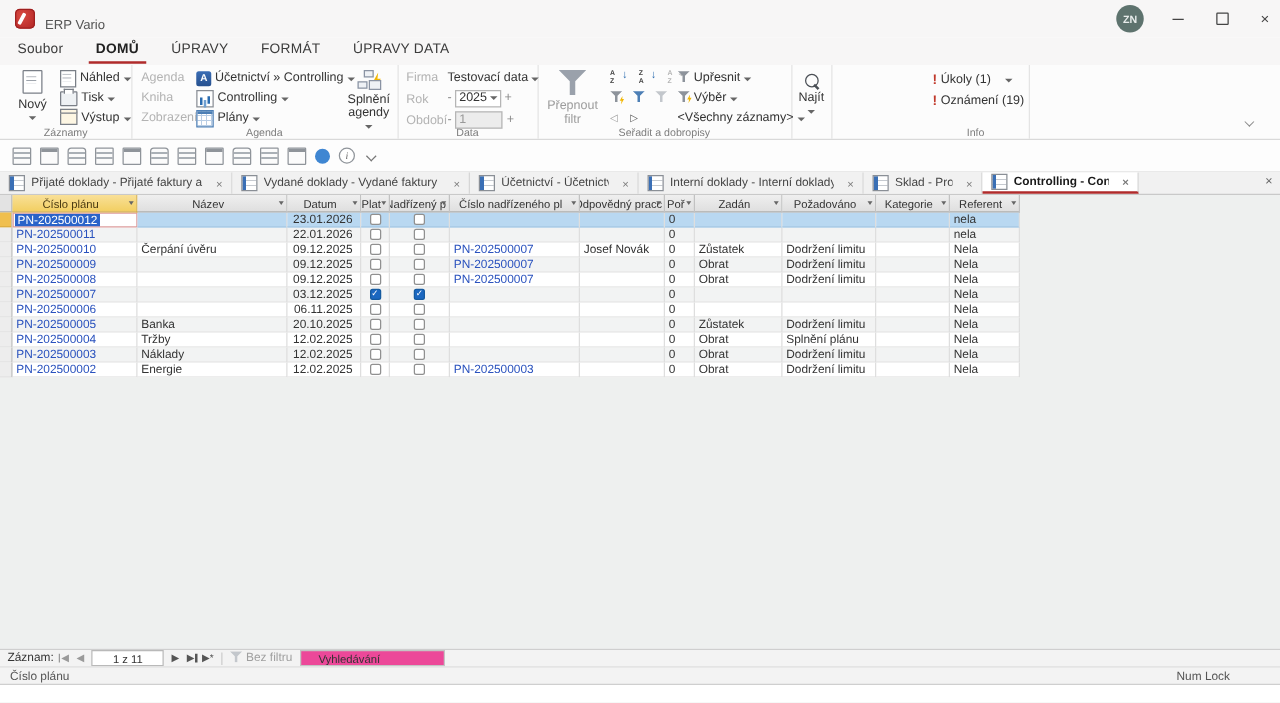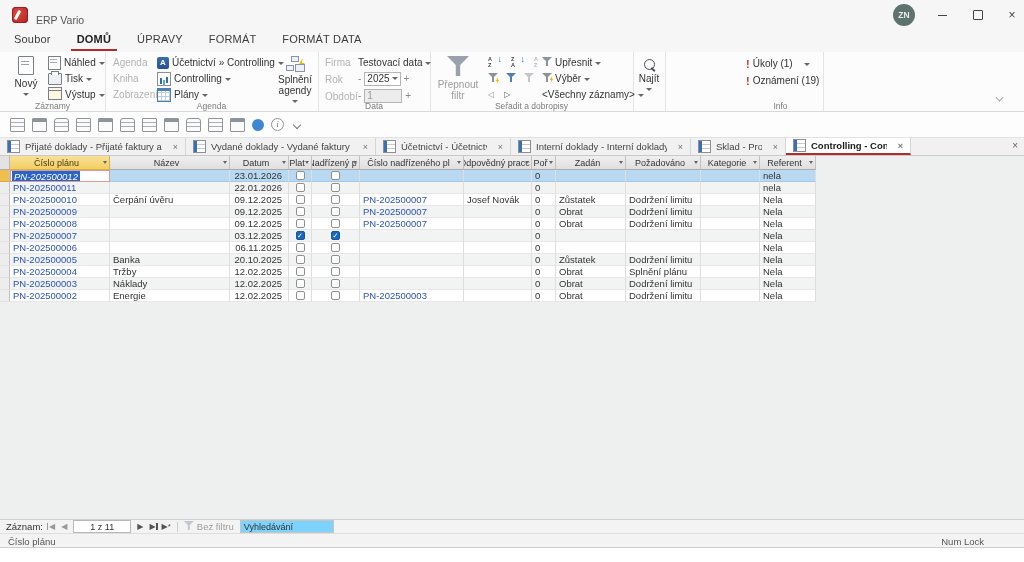--- a/index.html
+++ b/index.html
@@ -135,22 +135,22 @@
        display:flex;align-items:center;justify-content:center;font-size:7px;color:#fff;line-height:8px}
   .cbx.on{background:#1b67c0;border-color:#155a9f}
   .editcell{box-sizing:border-box;border:1px solid #dd9c9c !important;background:#fff !important;display:flex;align-items:center;
             font-size:9.5px;padding:0 1px;overflow:hidden;white-space:nowrap}
   .selhl{background:#2a63c9;color:#fff;padding:0 2px}
 
   
   #navbar{position:absolute;left:0;top:519px;width:1024px;height:14px;background:#f3f3f3;border-top:1px solid #cfcfcf;
           box-sizing:border-box;display:flex;align-items:center;font-size:9.5px;color:#333;padding-left:6px;gap:6px}
   #recbox{border:1px solid #b9b9b9;background:#fff;height:11px;width:56px;display:flex;align-items:center;justify-content:center;font-size:9px}
-  #searchbox{border:1px solid #c4c4c4;background:#7dd3fc;height:11px;width:86px;font-size:9px;color:#333;
-             display:flex;align-items:center;padding:0 3px;overflow:hidden;white-space:nowrap}
+  #searchbox{border:1px solid #c4c4c4;background:#ec4899;height:11px;width:86px;font-size:9px;color:#333;
+             display:flex;align-items:center;padding:0 14px;overflow:hidden;white-space:nowrap}
   .navdiv{width:1px;height:10px;background:#cdcdcd}
   .nav-first,.nav-last{position:relative}
   .nav-first::before{content:"";position:absolute;left:-2px;top:1px;width:1.5px;height:7px;background:#9a9a9a}
   .nav-last::after{content:"";position:absolute;right:-2px;top:1px;width:1.5px;height:7px;background:#555}
   .bezfiltru{color:#9f9f9f;display:flex;align-items:flex-start;gap:3px}
   #statusbar{position:absolute;left:0;top:533px;width:1024px;height:15px;background:#f3f3f3;border-top:1px solid #dedede;
              border-bottom:1px solid #cfcfcf;box-sizing:border-box;font-size:9.5px;color:#555}
   #status-left{position:absolute;left:8px;top:2px}
   #status-right{position:absolute;right:40px;top:2px}
 </style>
@@ -166,21 +166,21 @@
   <div class="winbtn" id="btn-min"></div>
   <div class="winbtn" id="btn-max"></div>
   <div class="winbtn" id="btn-close">×</div>
 </div>
 
 <div id="menubar">
     <span class="menuitem">Soubor</span>
     <span class="menuitem active">DOMŮ</span>
     <span class="menuitem">ÚPRAVY</span>
     <span class="menuitem">FORMÁT</span>
-    <span class="menuitem">FORMÁT DATA</span>
+    <span class="menuitem">ÚPRAVY DATA</span>
   </div>
 
 <div id="ribbon">
 
   <div class="rgroup" style="left:0;width:105px">
     <div class="bigbtn" style="left:9px;width:34px">
       <span class="bicon i-doc"></span>
       <span>Nový</span><br><span class="caret"></span>
     </div>
     <div class="rrow" style="left:48px;top:3px">
@@ -427,21 +427,21 @@
           <span>Kategorie</span>
           <span class="thcaret"></span>
         </div>
         <div class="th" style="width: 56px; flex: 0 0 56px;">
           <span>Referent</span>
           <span class="thcaret"></span>
         </div>
       </div>
       <div class="trow selected">
         <div class="rowsel"></div>
-        <div class="editcell" style="width: 100px; flex: 0 0 100px; font-style: italic;">
+        <div class="editcell" style="width: 100px; flex: 0 0 100px;">
           <span class="selhl">PN-202500012</span>
         </div>
         <div class="cell" style="width: 120px; flex: 0 0 120px;"></div>
         <div class="cell date" style="width: 59px; flex: 0 0 59px;">23.01.2026</div>
         <div class="cell ck" style="width: 23px; flex: 0 0 23px;">
           <span class="cbx"></span>
         </div>
         <div class="cell ck" style="width: 48px; flex: 0 0 48px;">
           <span class="cbx"></span>
         </div>

